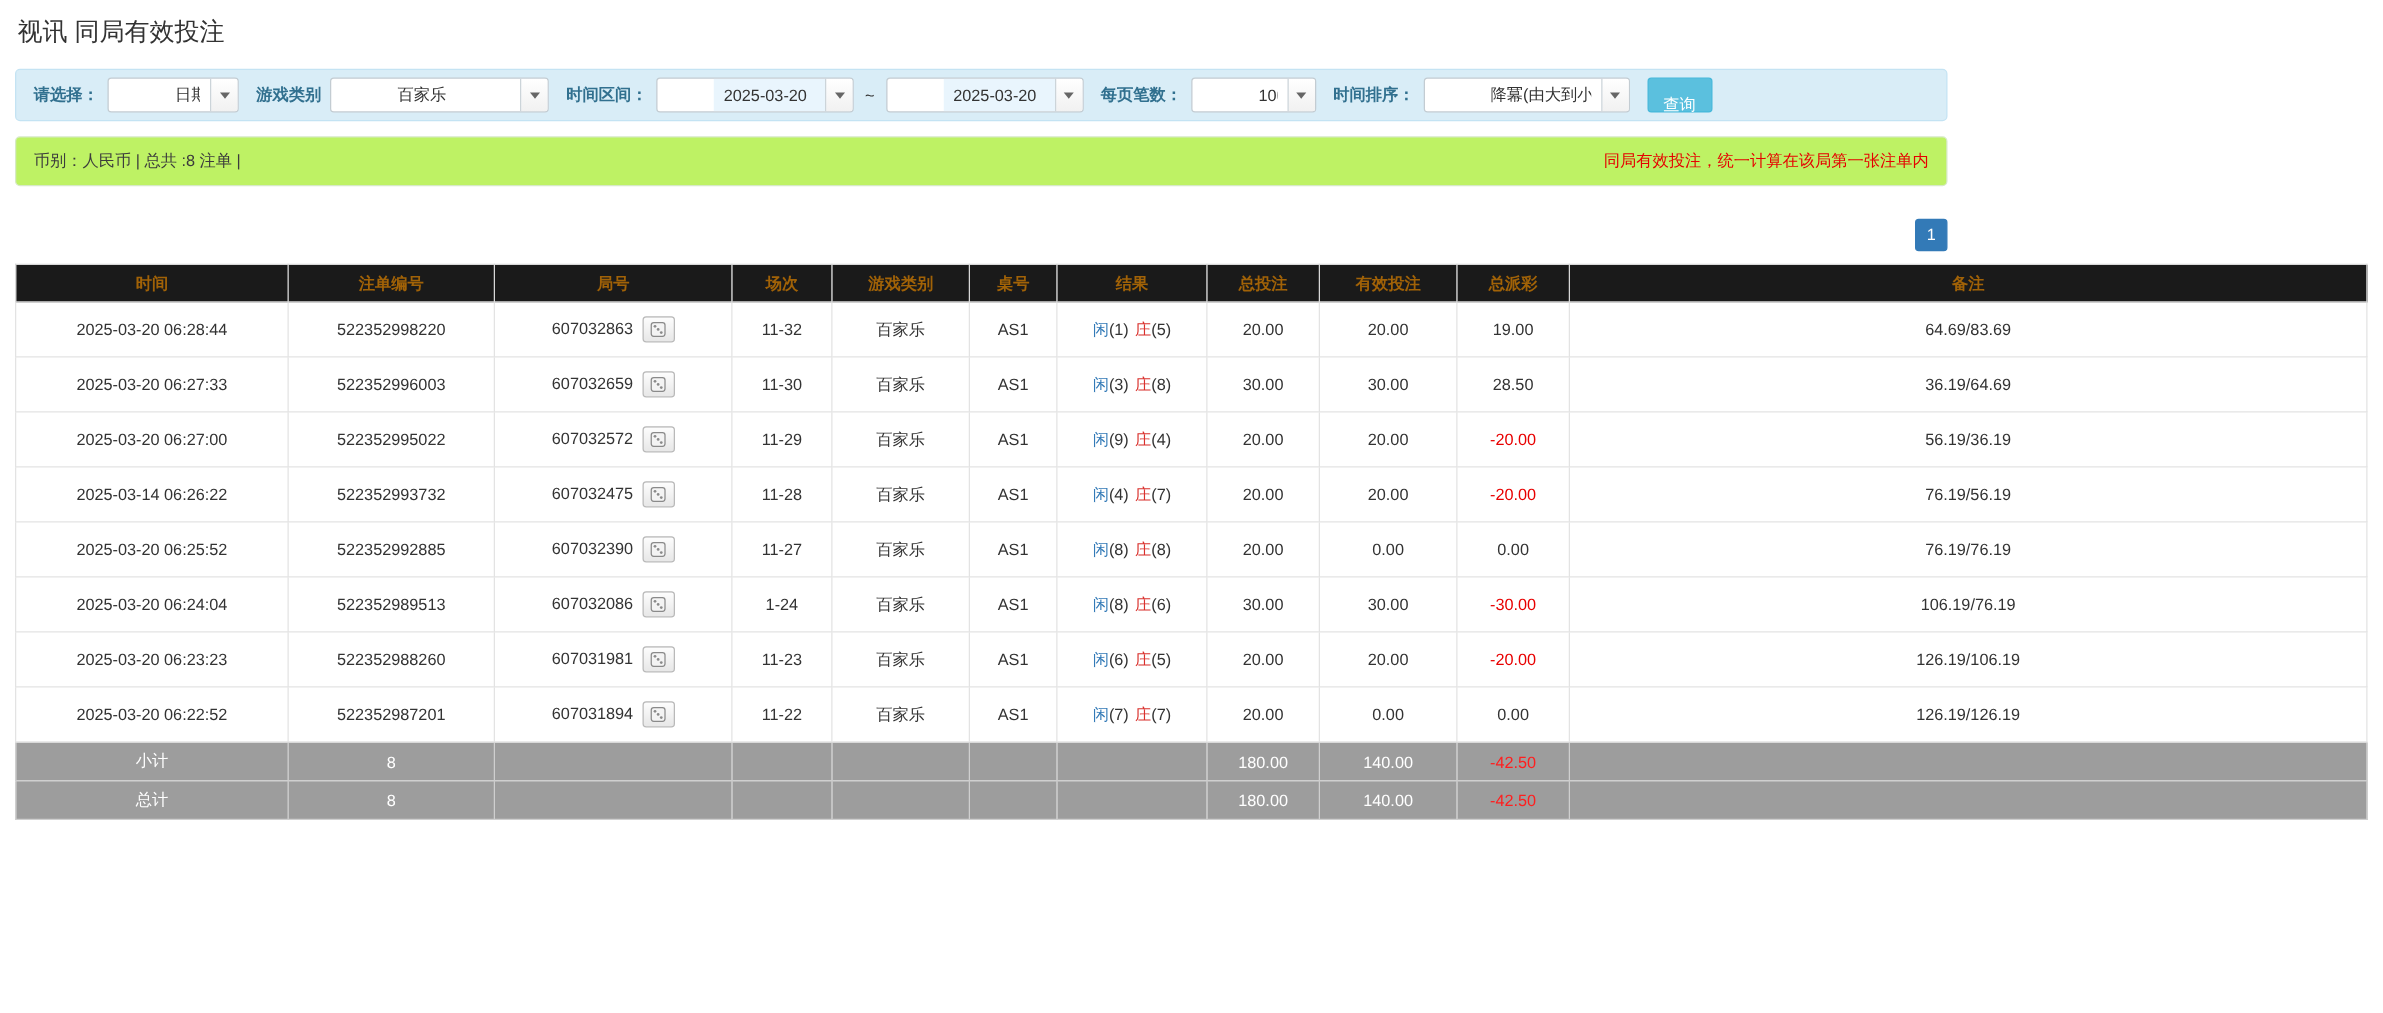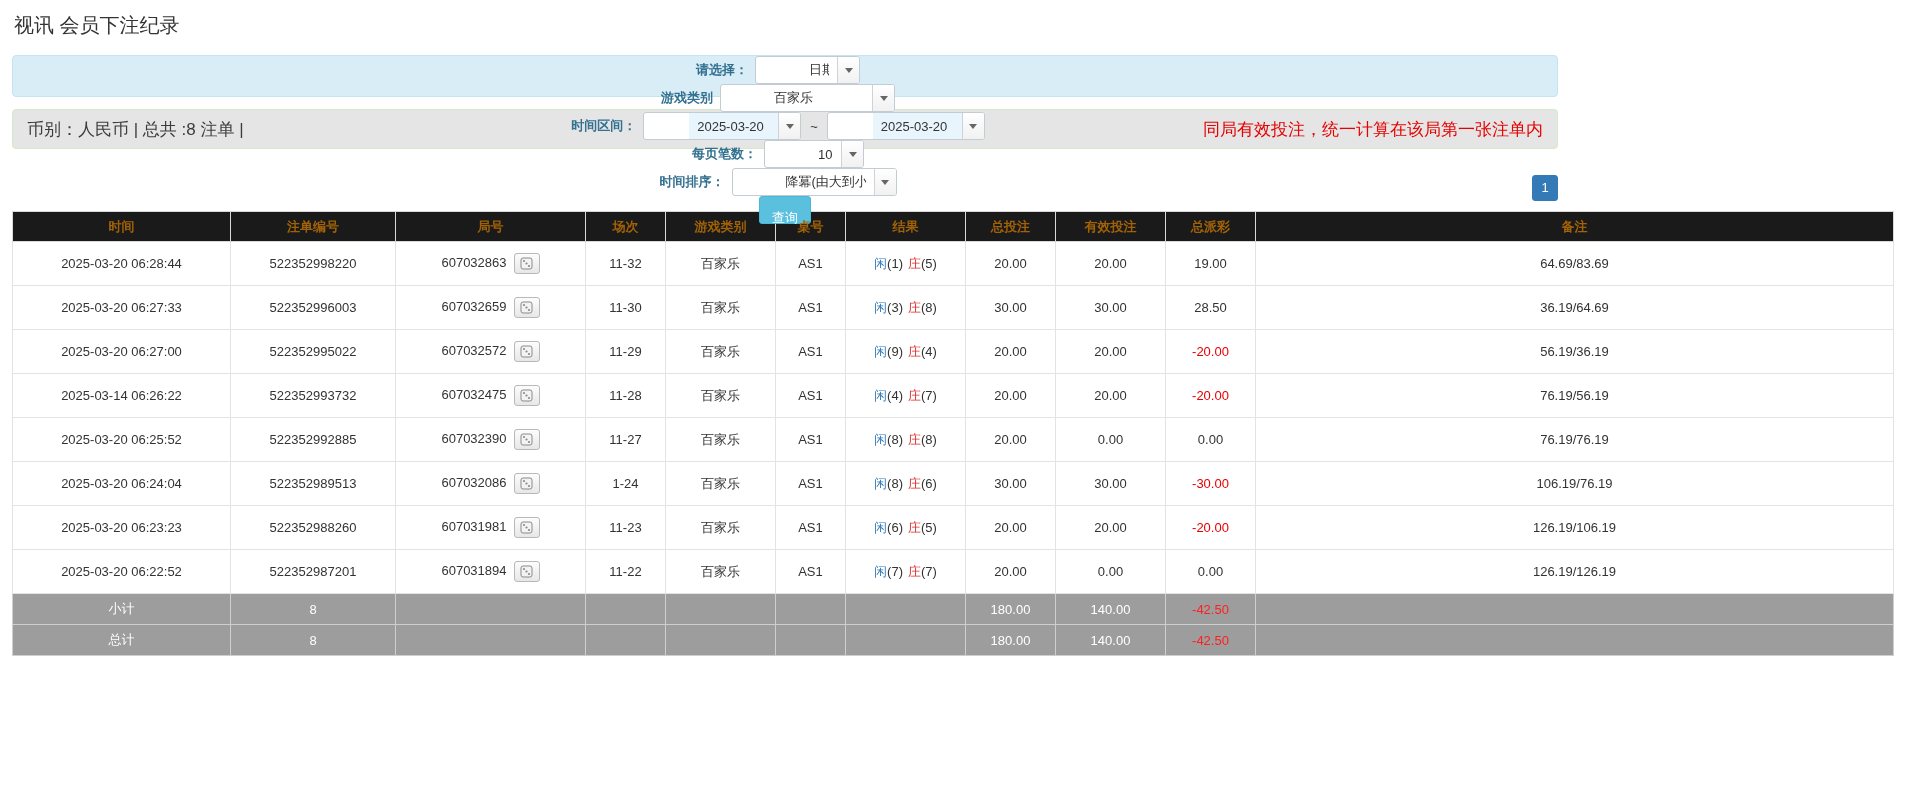--- a/index.html
+++ b/index.html
@@ -22,21 +22,20 @@
   
   .filter-bar {
     background: #d9edf7;
     border: 1px solid #c4e3f3;
     border-radius: 4px;
     height: 42px;
     display: flex;
     align-items: center;
     padding: 0 14px;
     margin-bottom: 12px;
-    flex-direction: column;
   }
   .fgroup { display: flex; align-items: center; gap: 7px; margin-right: 14px; }
   .flabel { font-size: 13px; font-weight: bold; color: #31708f; white-space: nowrap; }
   .combo {
     display: flex;
     align-items: stretch;
     background: #fff;
     border: 1px solid #c3ccd2;
     border-radius: 3px;
     height: 28px;
@@ -84,29 +83,29 @@
     border: 1px solid #46b8da;
     border-radius: 3px;
     color: #fff;
     font-size: 13px;
     font-family: inherit;
     cursor: pointer;
   }
 
   
   .info-bar {
-    background: #e5e5e5;
+    background: #bef264;
     border: 1px solid #d6e9c6;
     border-radius: 4px;
     height: 40px;
     display: flex;
     align-items: center;
     justify-content: space-between;
     padding: 4px 14px;
-    font-size: 17px;
+    font-size: 13px;
     color: #3c3c3c;
     margin-bottom: 26px;
   }
   .info-bar .red-note { color: #e60000; }
 
   
   .pagination { text-align: right; margin-bottom: 10px; }
   .page-btn {
     display: inline-block;
     min-width: 26px;
@@ -169,21 +168,21 @@
     vertical-align: middle;
     background: linear-gradient(#fdfdfd, #e7e7e7);
     border: 1px solid #b9b9b9;
     border-radius: 3px;
     cursor: pointer;
   }
 </style>
 </head>
 <body>
 
-<h1 data-name="page-title">视讯 会员下注纪录</h1>
+<h1 data-name="page-title">视讯 同局有效投注</h1>
 
 <div class="top-section" data-name="top-section">
 
   <div class="filter-bar" data-name="filter-bar">
     <div class="fgroup" data-name="query-type-group">
       <span class="flabel" data-name="query-type-label">请选择：</span>
       <div class="combo w-select" data-name="query-type-combo">
         <input type="text" readonly="" data-name="query-type-input" value="日期查询" style="">
         <span class="combo-arrow" data-name="chevron-down-icon">
             <span class="caret"></span>

